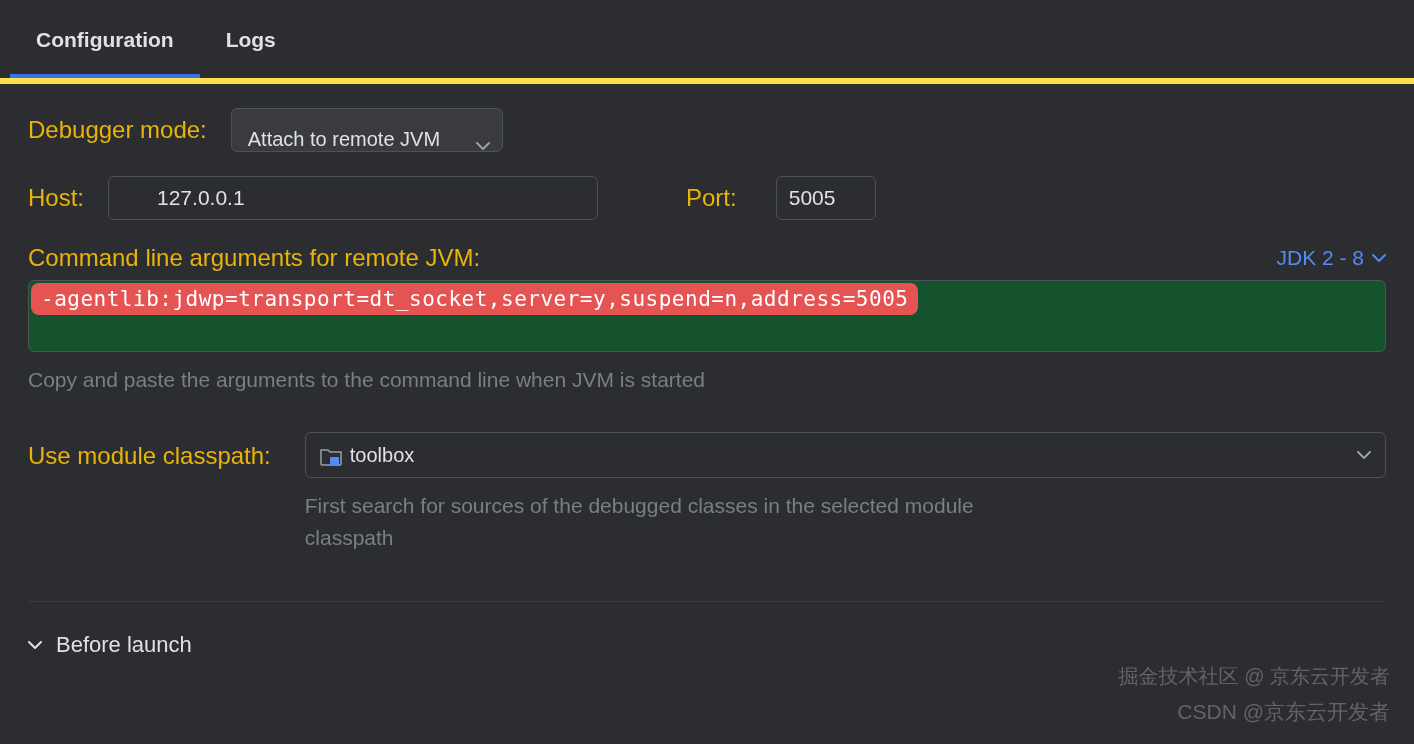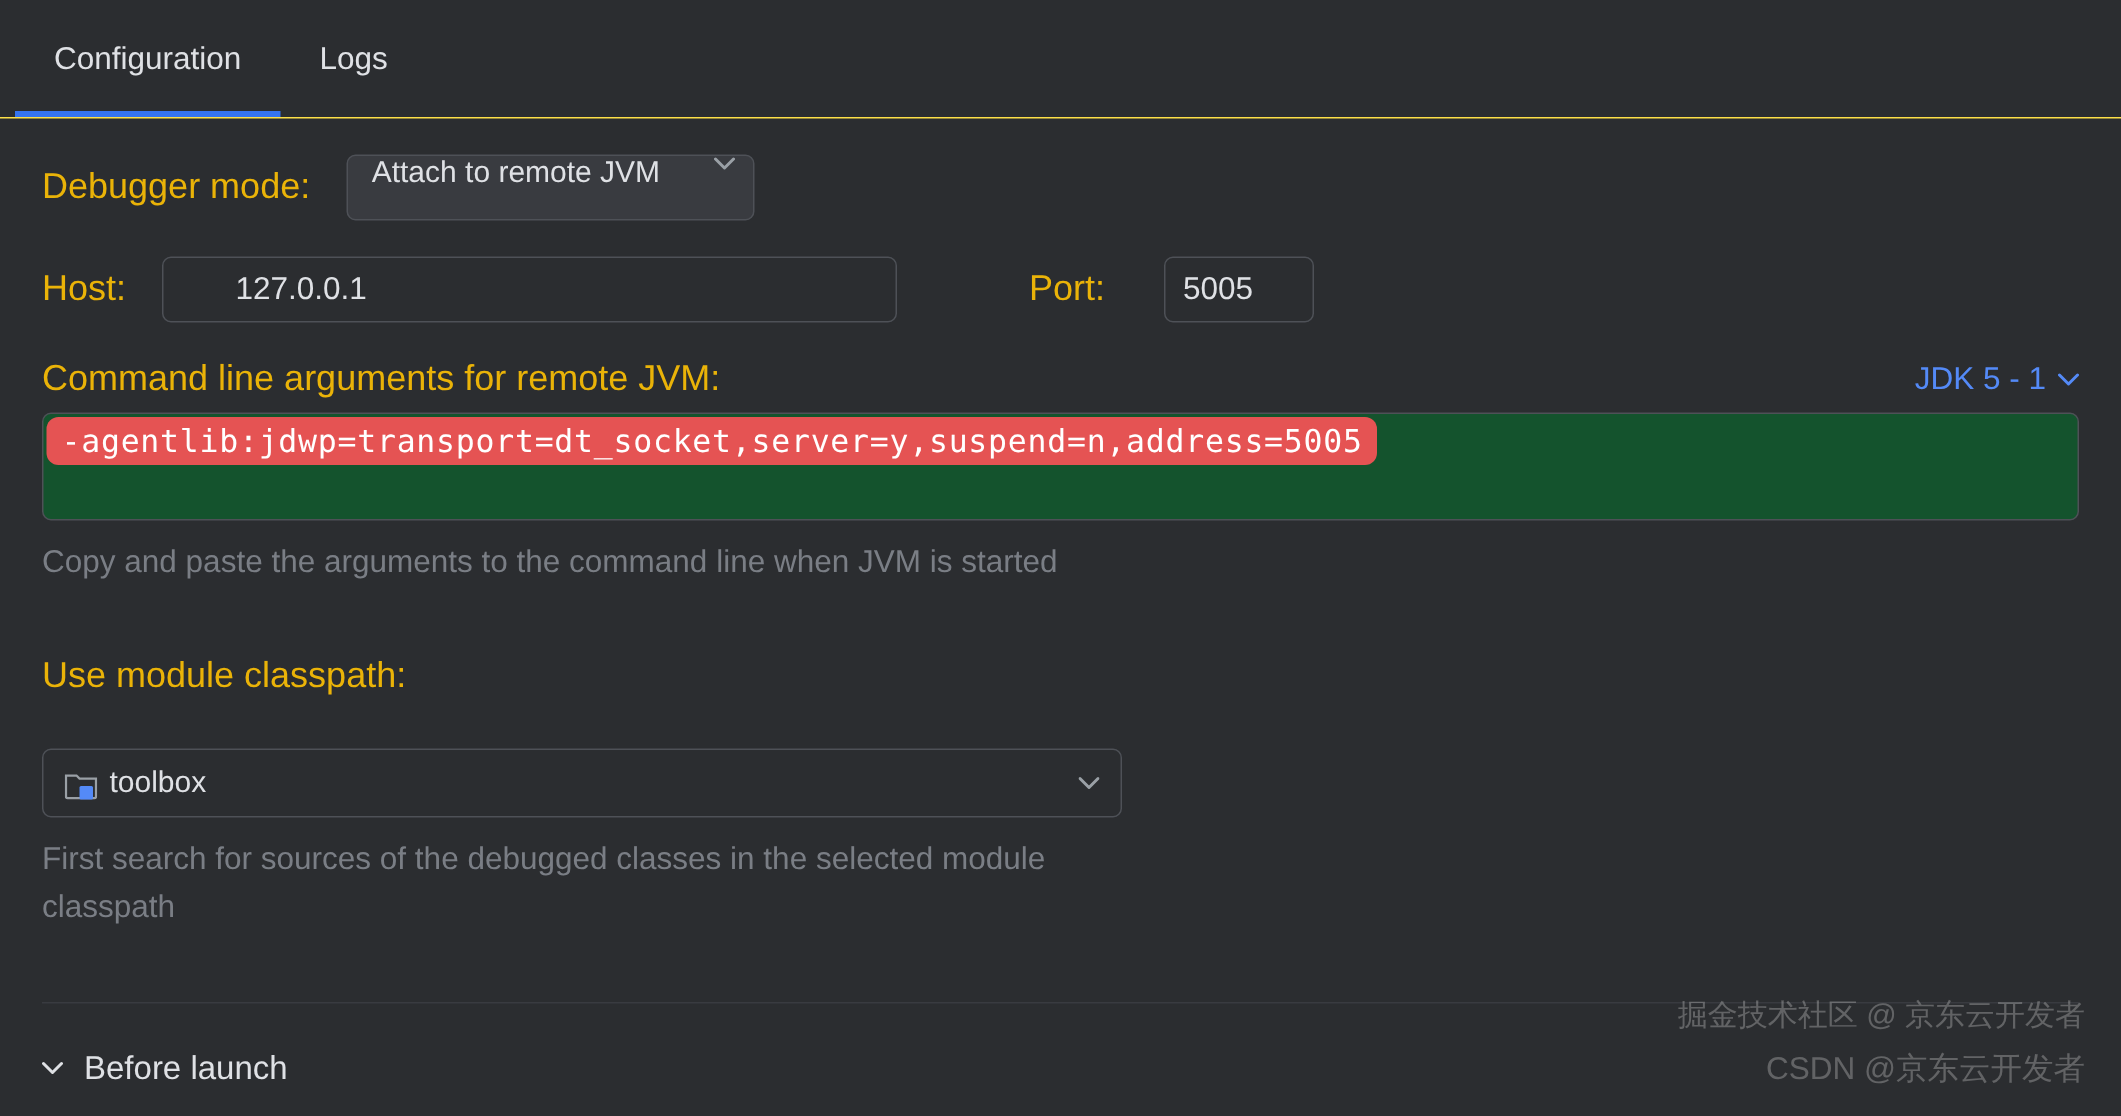--- a/index.html
+++ b/index.html
@@ -10,21 +10,22 @@
   font-size: 20px;
   width: 1414px;
   height: 744px;
   overflow: hidden;
   position: relative;
 }
 .tabs {
   display: flex;
   gap: 0;
   padding: 0 10px;
-  border-bottom: 1px solid #fde047;
+  border-bottom: 6px solid #fde047;
+  font-weight: bold;
 }
 .tab {
   padding: 28px 26px 22px;
   color: #dfe1e5;
   cursor: pointer;
   font-size: 21px;
 }
 .tab.active {
   border-bottom: 4px solid #3574f0;
 }
@@ -36,21 +37,21 @@
   align-items: center;
   margin-bottom: 24px;
   gap: 24px;
 }
 .label {
   color: #eab308;
   font-size: 24px;
 }
 .select {
   display: inline-flex;
-  align-items: flex-start;
+  align-items: flex-end;
   height: 44px;
   padding: 0 12px 0 16px;
   background: #393b40;
   border: 1px solid #4e5157;
   border-radius: 6px;
   gap: 36px;
   cursor: pointer;
 }
 .select .chev {
   color: #9aa0a6;
@@ -101,21 +102,20 @@
 }
 .hint {
   color: #7a7e85;
   font-size: 21px;
   margin-bottom: 40px;
 }
 .module-row {
   display: flex;
   align-items: flex-start;
   gap: 34px;
-  flex-direction: column;
 }
 .module-select {
   flex: 1;
   display: flex;
   align-items: center;
   height: 46px;
   padding: 16px 14px;
   background: #2b2d30;
   border: 1px solid #4e5157;
   border-radius: 6px;
@@ -192,21 +192,21 @@
     <span class="label">Host:</span>
     <input class="input host" value="127.0.0.1" style="">
     <span style="width:40px"></span>
     <span class="label">Port:</span>
     <input class="input port" value="5005" style="">
   </div>
 
   <div class="cli-header">
     <span class="label">Command line arguments for remote JVM:</span>
     <span class="jdk">
-      <span>JDK 5 - 1</span>
+      <span>JDK 2 - 8</span>
       <svg width="14" height="10" viewBox="0 0 14 10">
           <path d="M1 2 L7 8 L13 2" stroke="#548af7" stroke-width="2" fill="none" stroke-linecap="round" stroke-linejoin="round"></path>
         </svg>
     </span>
   </div>
 
   <div class="cli-box">
     <span class="highlight">-agentlib:jdwp=transport=dt_socket,server=y,suspend=n,address=5005</span>
   </div>
 

